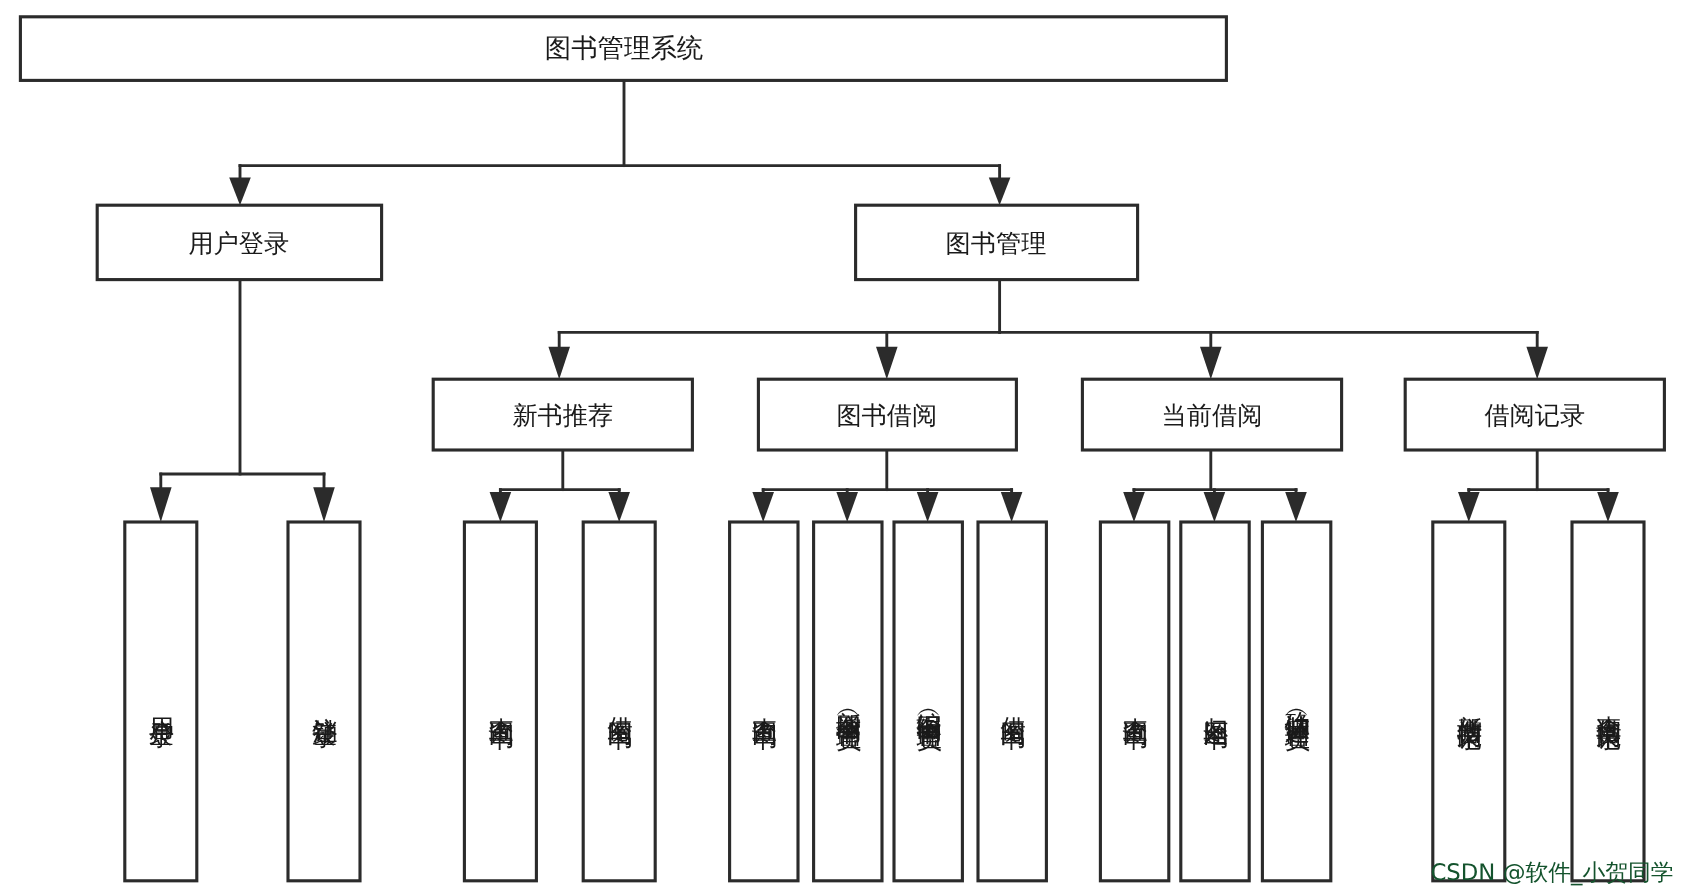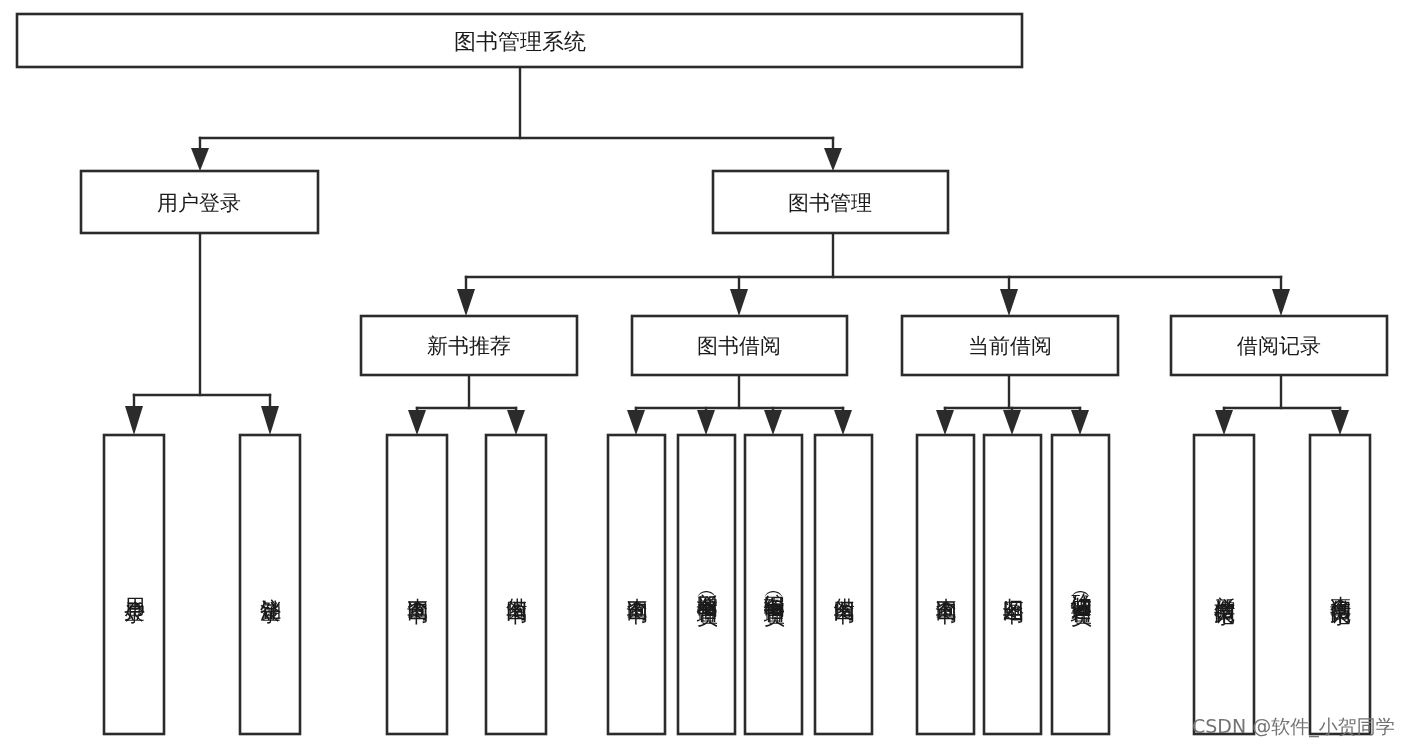--- a/index.html
+++ b/index.html
@@ -64,21 +64,21 @@
     font-size: 21px;
     line-height: 1.02;
     letter-spacing: 2px;
     color: #1a1a1a;
     pointer-events: none;
   }
   .watermark {
     position: absolute;
     font-family: "DejaVu Sans", "Liberation Sans", sans-serif;
     font-size: 19px;
-    color: #737373;
+    color: #14532d;
     white-space: nowrap;
   }
 </style>
 </head>
 <body>
 
 <div id="diagram-root">
 
   <svg class="diagram-canvas" viewBox="0 0 1405 747">
 

